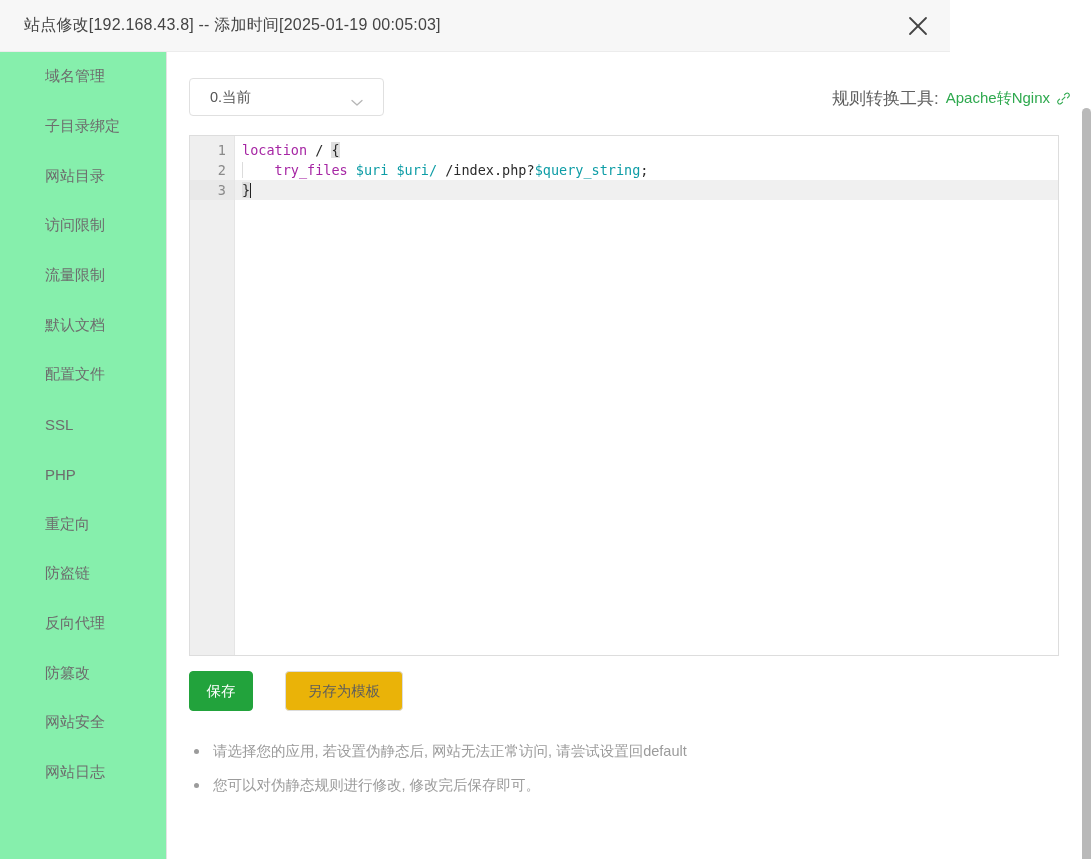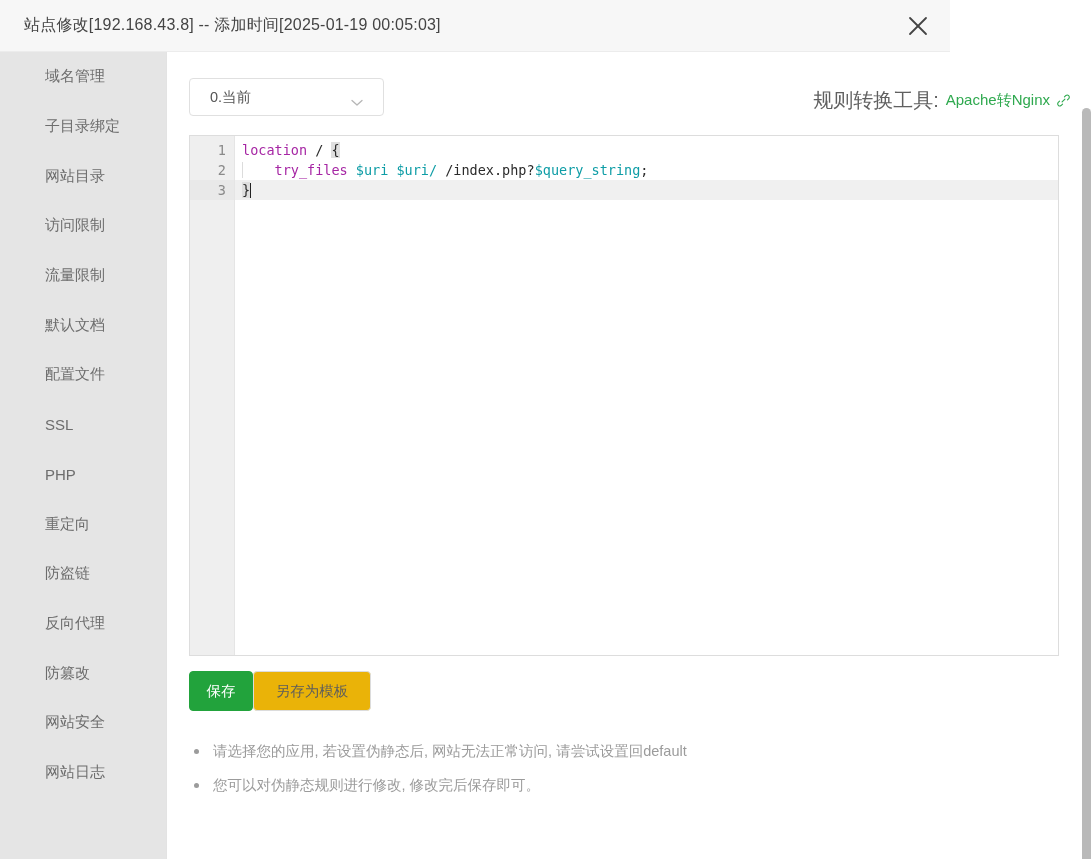--- a/index.html
+++ b/index.html
@@ -52,21 +52,21 @@
   }
   .close-btn svg { display: block; }
 
   
   .sidebar {
     position: absolute;
     left: 0;
     top: 52px;
     width: 167px;
     height: 807px;
-    background: #e5e5e5;
+    background: #86efac;
     border-right: 1px solid #e3e3e3;
     overflow: hidden;
   }
   .side-item {
     height: 49.7px;
     display: flex;
     align-items: center;
     padding-left: 45px;
     font-size: 15px;
     color: #6d6d6d;
@@ -124,21 +124,21 @@
 
   .converter {
     position: absolute;
     right: 0;
     top: 9px;
     display: flex;
     align-items: center;
     white-space: nowrap;
   }
   .converter-label {
-    font-size: 20px;
+    font-size: 17px;
     color: #606060;
   }
   .converter-link {
     font-size: 15px;
     color: #2fa94f;
     margin-left: 7px;
     cursor: pointer;
     text-decoration: none;
   }
   .link-icon {
@@ -214,21 +214,21 @@
     vertical-align: -3px;
     margin-left: 0px;
   }
 
   
   .buttons {
     position: absolute;
     left: 21px;
     top: 619px;
     display: flex;
-    gap: 0;
+    gap: 32px;
   }
   .btn {
     height: 40px;
     border-radius: 4px;
     display: flex;
     align-items: center;
     justify-content: center;
     font-size: 14.5px;
     cursor: pointer;
     user-select: none;

